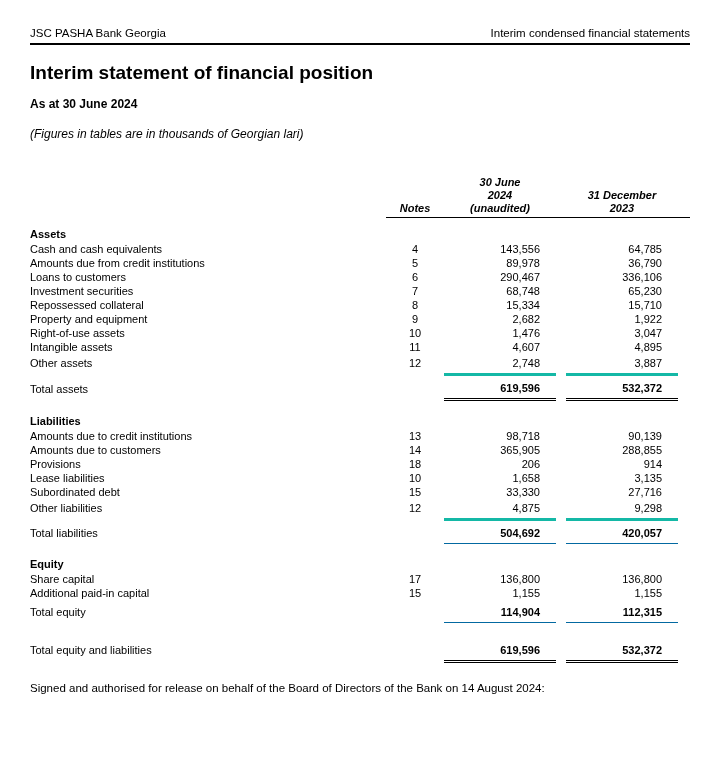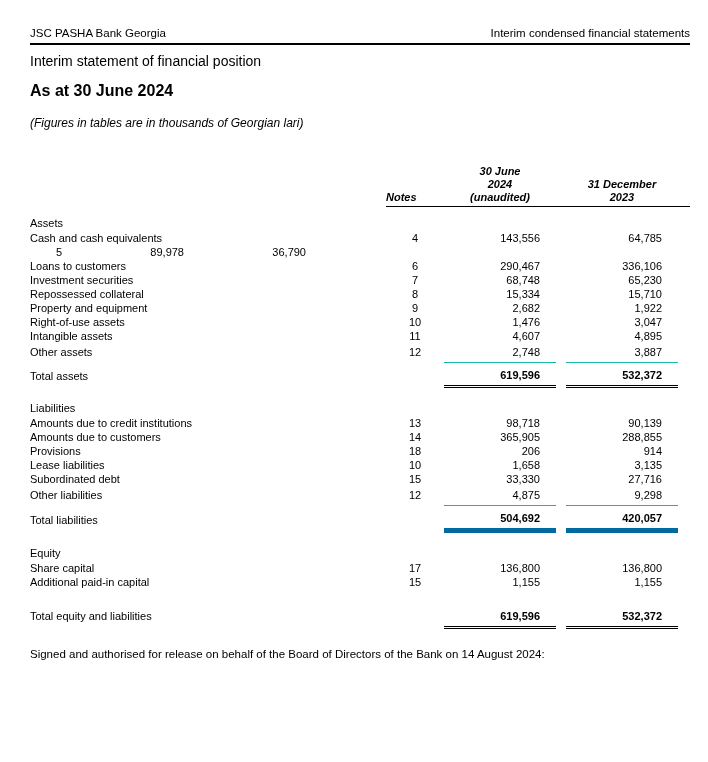--- a/index.html
+++ b/index.html
@@ -14,54 +14,54 @@
   .page { padding: 26px 18px 0 30px; width: 708px; height: 762px; }
 
   
   .doc-header {
     display: flex; justify-content: space-between; align-items: flex-end;
     font-size: 11.5px; line-height: 14px;
     border-bottom: 2px solid #000;
     padding-bottom: 3px;
   }
 
-  .page-title { font-size: 14px; font-weight: normal; margin: 8px 0 0 0; }
-  .page-subtitle { font-size: 16px; font-weight: bold; margin: 13px 0 0 0; }
+  .page-title { font-size: 19px; font-weight: bold; margin: 17px 0 0 0; }
+  .page-subtitle { font-size: 12px; font-weight: bold; margin: 13px 0 0 0; }
   .units-note { font-size: 12px; font-style: italic; margin: 16px 0 0 0; }
 
   
   .fin-table { margin-top: 22px; font-size: 11px; }
   .thead-row { display: flex; }
   .thead-spacer { flex: 1; }
   .thead-cols {
     display: flex; align-items: flex-end;
     font-weight: bold; font-style: italic;
     border-bottom: 1.5px solid #000;
     padding-right: 12px; padding-bottom: 2px;
     line-height: 13px;
   }
-  .th-notes { width: 58px; }
+  .th-notes { width: 58px; text-align: center; }
   .th-col { width: 112px; text-align: center; white-space: pre-line; }
   .th-col.v2 { margin-left: 10px; margin-top: 26px; }
 
   .tsection { margin-top: 9px; margin-bottom: 13px; }
-  .theading { font-weight: normal; line-height: 14px; margin-bottom: 1px; }
+  .theading { font-weight: bold; line-height: 14px; margin-bottom: 1px; }
 
   .trow { display: flex; padding-right: 12px; line-height: 14px; }
   .tlabel { flex: 1; }
   .tnote { width: 58px; text-align: center; }
   .tval { width: 112px; text-align: right; padding-right: 16px; }
   .tval.v2 { margin-left: 10px; }
 
   .trow.u { margin-top: 2px; }
-  .trow.u .tval { border-bottom: 1px solid #14b8a6; padding-bottom: 3px; }
+  .trow.u .tval { border-bottom: 3px solid #14b8a6; padding-bottom: 3px; }
 
   .trow.total .tlabel { font-weight: normal; align-self: center; }
   .trow.total .tval { font-weight: bold; padding-top: 5px; padding-bottom: 3px; }
-  .trow.total.single .tval { border-bottom: 5px solid #0369a1; }
+  .trow.total.single .tval { border-bottom: 1px solid #0369a1; }
   .trow.total.double .tval { border-bottom: 3px double #000; }
   .trow.grand .tval { padding-top: 7px; }
 
   .signed-text { font-size: 11.5px; margin: 19px 0 16px 0; }
 </style>
 </head>
 <body>
 
 <div class="page">
 
@@ -89,20 +89,21 @@
     <div id="table-body">
         <div class="tsection">
           <div class="theading">Assets</div>
           <div class="trow">
             <div class="tlabel">Cash and cash equivalents</div>
             <div class="tnote">4</div>
             <div class="tval v1">143,556</div>
             <div class="tval v2">64,785</div>
           </div>
           <div class="trow">
+            <div class="tlabel">Amounts due from credit institutions</div>
             <div class="tnote">5</div>
             <div class="tval v1">89,978</div>
             <div class="tval v2">36,790</div>
           </div>
           <div class="trow">
             <div class="tlabel">Loans to customers</div>
             <div class="tnote">6</div>
             <div class="tval v1">290,467</div>
             <div class="tval v2">336,106</div>
           </div>
@@ -201,20 +202,26 @@
             <div class="tnote">17</div>
             <div class="tval v1">136,800</div>
             <div class="tval v2">136,800</div>
           </div>
           <div class="trow">
             <div class="tlabel">Additional paid-in capital</div>
             <div class="tnote">15</div>
             <div class="tval v1">1,155</div>
             <div class="tval v2">1,155</div>
           </div>
+          <div class="trow total single">
+            <div class="tlabel">Total equity</div>
+            <div class="tnote"></div>
+            <div class="tval v1">114,904</div>
+            <div class="tval v2">112,315</div>
+          </div>
         </div>
         <div class="trow total grand double">
           <div class="tlabel">Total equity and liabilities</div>
           <div class="tnote"></div>
           <div class="tval v1">619,596</div>
           <div class="tval v2">532,372</div>
         </div>
       </div>
   </div>
 

